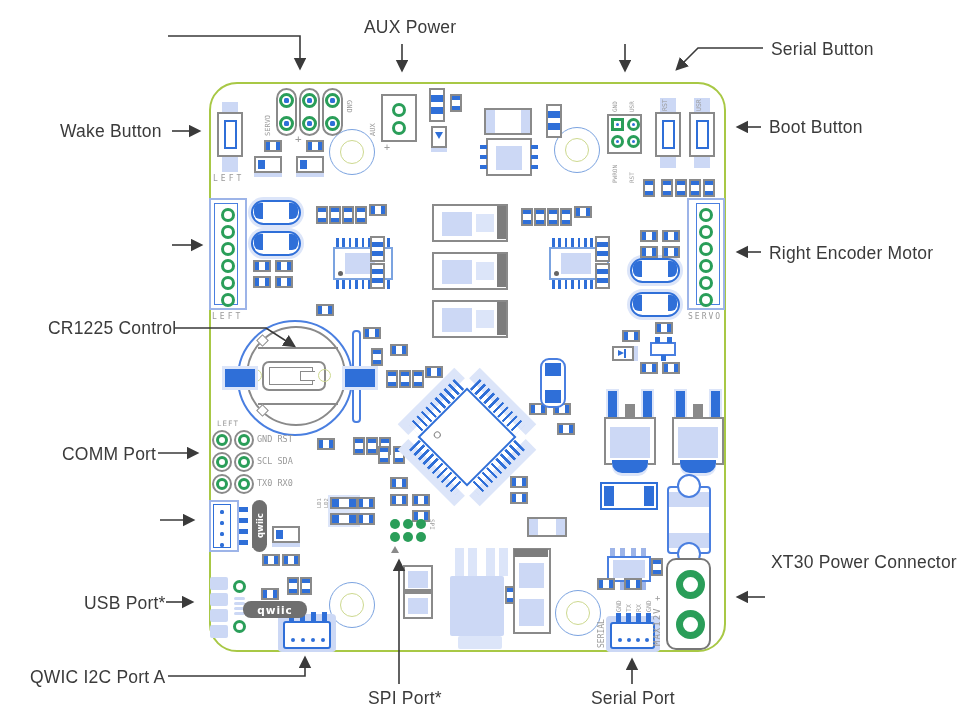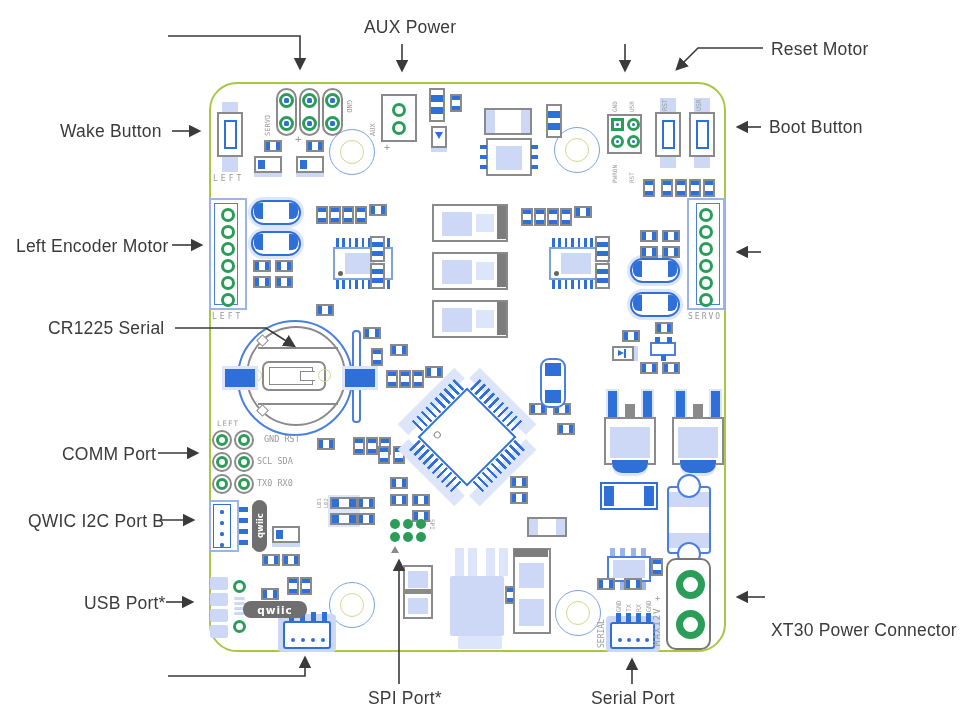--- a/index.html
+++ b/index.html
@@ -279,21 +279,21 @@
     <div class="stad" style="left:212px;top:452px;width:20px;height:20px"></div>
     <div class="stad" style="left:234px;top:452px;width:20px;height:20px"></div>
     <div class="stad" style="left:212px;top:474px;width:20px;height:20px"></div>
     <div class="stad" style="left:234px;top:474px;width:20px;height:20px"></div>
     <div class="gring" style="left:216px;top:434px;width:12px;height:12px;border-width:3px"></div>
     <div class="gring" style="left:238px;top:434px;width:12px;height:12px;border-width:3px"></div>
     <div class="gring" style="left:216px;top:456px;width:12px;height:12px;border-width:3px"></div>
     <div class="gring" style="left:238px;top:456px;width:12px;height:12px;border-width:3px"></div>
     <div class="gring" style="left:216px;top:478px;width:12px;height:12px;border-width:3px"></div>
     <div class="gring" style="left:238px;top:478px;width:12px;height:12px;border-width:3px"></div>
-    <div class="silk" style="left:264px;top:434px;font-size:8.5px">GND RST</div>
+    <div class="silk" style="left:257px;top:434px;font-size:8.5px">GND RST</div>
     <div class="silk" style="left:257px;top:456px;font-size:8.5px">SCL SDA</div>
     <div class="silk" style="left:257px;top:478px;font-size:8.5px">TX0 RX0</div>
   </div>
 
   <div>
     <div style="left:209px;top:500px;width:30px;height:52px;border:2px solid #9db4e8;background:#fff;z-index:6"></div>
     <div style="left:213px;top:504px;width:18px;height:44px;border:1.8px solid #2f6fd8;z-index:7"></div>
     <div class="bluedot" style="left:220px;top:510px;width:4px;height:4px"></div>
     <div class="bluedot" style="left:220px;top:521px;width:4px;height:4px"></div>
     <div class="bluedot" style="left:220px;top:532px;width:4px;height:4px"></div>
@@ -449,29 +449,29 @@
   <div class="tallgray" style="left:513px;top:548px">
       <div class="top"></div>
       <div class="s1"></div>
       <div class="s2"></div>
     </div>
   <div class="palerect" style="left:450px;top:576px;width:54px;height:60px"></div>
   <div class="palerect2" style="left:458px;top:636px;width:44px;height:13px"></div>
   <div class="xtal" style="left:527px;top:517px"></div>
 
   <div class="co" style="left:364px;top:17px">AUX Power</div>
-  <div class="co" style="left:771px;top:39px">Reset Motor</div>
+  <div class="co" style="left:771px;top:39px">Serial Button</div>
   <div class="co" style="left:60px;top:121px">Wake Button</div>
   <div class="co" style="left:769px;top:117px">Boot Button</div>
-  <div class="co" style="left:16px;top:236px">Left Encoder Motor</div>
-  <div class="co" style="left:48px;top:318px">CR1225 Serial</div>
+  <div class="co" style="left:769px;top:243px">Right Encoder Motor</div>
+  <div class="co" style="left:48px;top:318px">CR1225 Control</div>
   <div class="co" style="left:62px;top:444px">COMM Port</div>
-  <div class="co" style="left:28px;top:511px">QWIC I2C Port B</div>
   <div class="co" style="left:84px;top:593px">USB Port*</div>
-  <div class="co" style="left:771px;top:620px">XT30 Power Connector</div>
+  <div class="co" style="left:771px;top:552px">XT30 Power Connector</div>
+  <div class="co" style="left:30px;top:667px">QWIC I2C Port A</div>
   <div class="co" style="left:368px;top:688px">SPI Port*</div>
   <div class="co" style="left:591px;top:688px">Serial Port</div>
 
   <svg id="callouts-svg" width="960" height="722">
     <defs>
       <marker id="ah" markerWidth="9" markerHeight="9" refX="6.5" refY="4" orient="auto">
         <path d="M0,0 L8,4 L0,8 z" fill="#3a3a3a"></path>
       </marker>
     </defs>
     <g fill="none" stroke="#3a3a3a" stroke-width="1.6">

